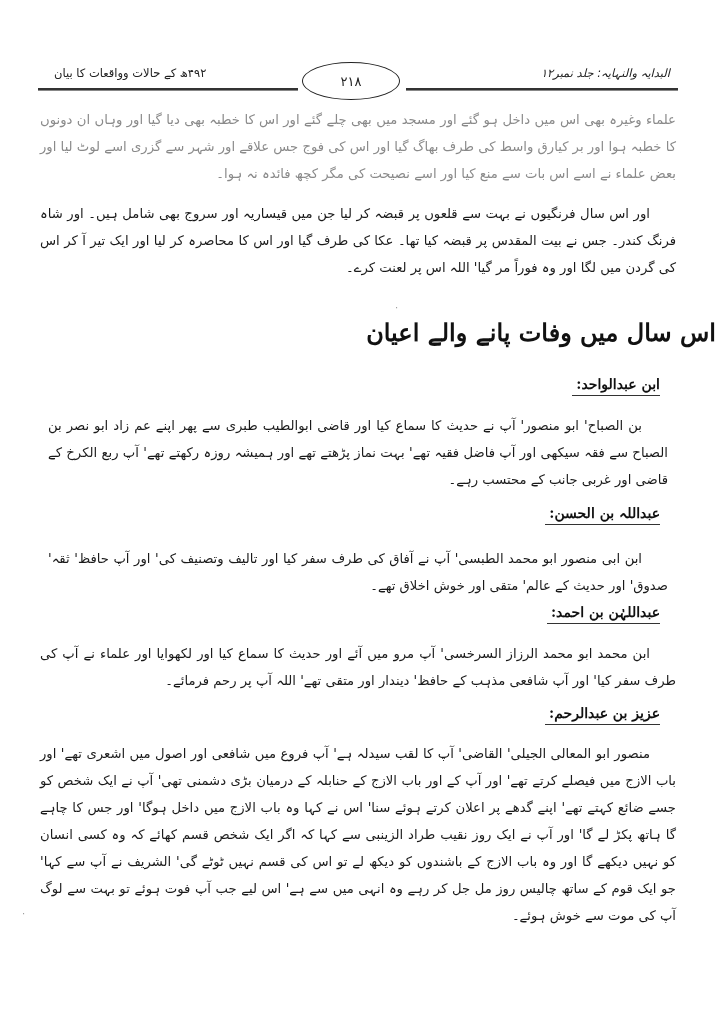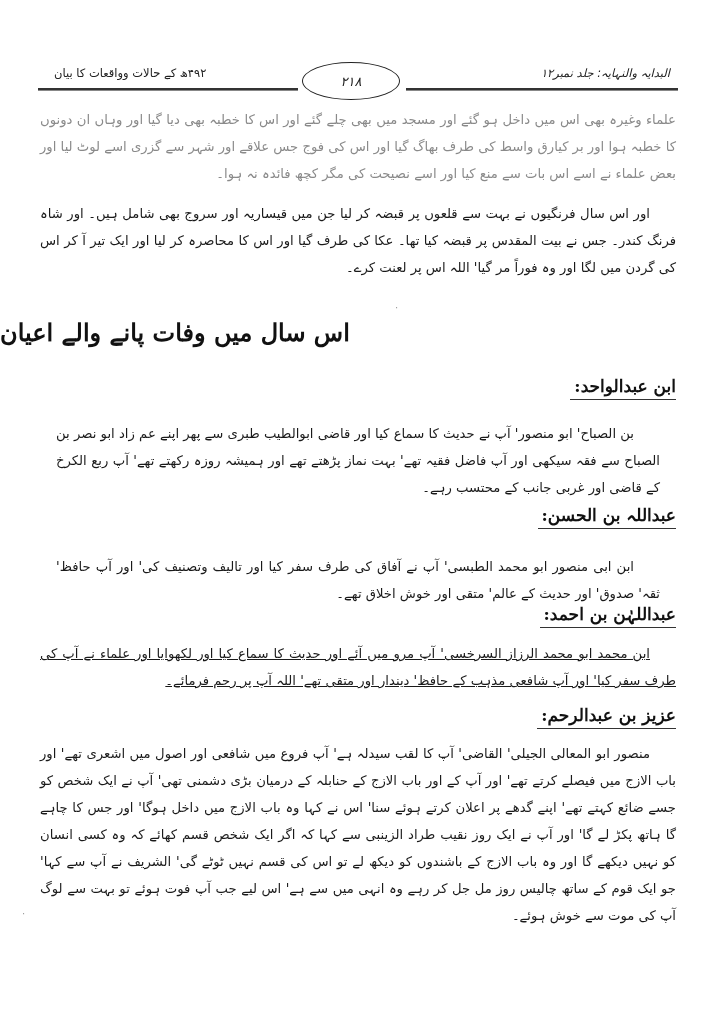--- a/index.html
+++ b/index.html
@@ -19,39 +19,39 @@
     .hdr-rule {
       position: absolute; top: 26px; height: 0;
       border-top: 2.5px solid #333; border-bottom: 1px solid #888;
     }
     .hdr-rule.left { left: 0; width: 260px; }
     .hdr-rule.right { right: 0; width: 272px; }
     .page-oval {
       position: absolute; left: 264px; top: 0; width: 96px; height: 36px;
       border: 1.6px solid #222; border-radius: 50%;
       display: flex; align-items: center; justify-content: center;
-      font-size: 13px; color: #222; font-style: italic;
+      font-size: 13px; color: #222;
     }
 
     
     .body-text {
       position: absolute; left: 40px; right: 40px; direction: rtl; text-align: justify;
       font-size: 13.2px; line-height: 27px; color: #1a1a1a;
     }
     .faded { color: #8a8a8a; }
     .indent { text-indent: 26px; }
 
     .section-title {
-      position: absolute; left: 0; right: 0; top: 318px; text-align: left;
+      position: absolute; left: 0; right: 0; top: 318px; text-align: right;
       direction: rtl; font-family: "DejaVu Serif", serif; font-size: 24px; font-weight: bold; color: #111;
     }
 
     .subhead {
-      position: absolute; right: 40px; direction: rtl;
-      font-family: "DejaVu Serif", serif; font-size: 17px; font-weight: bold; color: #111;
+      position: absolute; right: 56px; direction: rtl;
+      font-family: "DejaVu Serif", serif; font-size: 14px; font-weight: bold; color: #111;
       padding-bottom: 3px; border-bottom: 1.3px solid #333; padding-left: 4px;
     }
 
     .stray-mark { position: absolute; color: #999; font-size: 10px; }
   </style>
 </head>
 <body>
 
 <div class="page">
 
@@ -65,26 +65,26 @@
     </div>
   </div>
 
   <p class="body-text faded" style="top:106px; margin:0;">علماء وغیرہ بھی اس میں داخل ہو گئے اور مسجد میں بھی چلے گئے اور اس کا خطبہ بھی دیا گیا اور وہاں ان دونوں کا خطبہ ہوا اور بر کیارق واسط کی طرف بھاگ گیا اور اس کی فوج جس علاقے اور شہر سے گزری اسے لوٹ لیا اور بعض علماء نے اسے اس بات سے منع کیا اور اسے نصیحت کی مگر کچھ فائدہ نہ ہوا۔</p>
 
   <p class="body-text indent" style="top:200px; margin:0;">اور اس سال فرنگیوں نے بہت سے قلعوں پر قبضہ کر لیا جن میں قیساریہ اور سروج بھی شامل ہیں۔ اور شاہ فرنگ کندر۔ جس نے بیت المقدس پر قبضہ کیا تھا۔ عکا کی طرف گیا اور اس کا محاصرہ کر لیا اور ایک تیر آ کر اس کی گردن میں لگا اور وہ فوراً مر گیا' اللہ اس پر لعنت کرے۔</p>
 
   <div class="section-title">اس سال میں وفات پانے والے اعیان</div>
 
   <div class="subhead" style="top:376px;">ابن عبدالواحد:</div>
-  <p class="body-text indent" style="top:404px; margin:16px;">بن الصباح' ابو منصور' آپ نے حدیث کا سماع کیا اور قاضی ابوالطیب طبری سے پھر اپنے عم زاد ابو نصر بن الصباح سے فقہ سیکھی اور آپ فاضل فقیہ تھے' بہت نماز پڑھتے تھے اور ہمیشہ روزہ رکھتے تھے' آپ ربع الکرخ کے قاضی اور غربی جانب کے محتسب رہے۔</p>
+  <p class="body-text indent" style="top:404px; margin:8px;">بن الصباح' ابو منصور' آپ نے حدیث کا سماع کیا اور قاضی ابوالطیب طبری سے پھر اپنے عم زاد ابو نصر بن الصباح سے فقہ سیکھی اور آپ فاضل فقیہ تھے' بہت نماز پڑھتے تھے اور ہمیشہ روزہ رکھتے تھے' آپ ربع الکرخ کے قاضی اور غربی جانب کے محتسب رہے۔</p>
 
   <div class="subhead" style="top:505px;">عبداللہ بن الحسن:</div>
-  <p class="body-text indent" style="top:537px; margin:16px;">ابن ابی منصور ابو محمد الطبسی' آپ نے آفاق کی طرف سفر کیا اور تالیف وتصنیف کی' اور آپ حافظ' ثقہ' صدوق' اور حدیث کے عالم' متقی اور خوش اخلاق تھے۔</p>
+  <p class="body-text indent" style="top:537px; margin:8px;">ابن ابی منصور ابو محمد الطبسی' آپ نے آفاق کی طرف سفر کیا اور تالیف وتصنیف کی' اور آپ حافظ' ثقہ' صدوق' اور حدیث کے عالم' متقی اور خوش اخلاق تھے۔</p>
 
   <div class="subhead" style="top:604px;">عبداللہٰن بن احمد:</div>
-  <p class="body-text indent" style="top:640px; margin:0;text-decoration:underline;">ابن محمد ابو محمد الرزاز السرخسی' آپ مرو میں آئے اور حدیث کا سماع کیا اور لکھوایا اور علماء نے آپ کی طرف سفر کیا' اور آپ شافعی مذہب کے حافظ' دیندار اور متقی تھے' اللہ آپ پر رحم فرمائے۔</p>
+  <p class="body-text indent" style="top:640px; margin:0;">ابن محمد ابو محمد الرزاز السرخسی' آپ مرو میں آئے اور حدیث کا سماع کیا اور لکھوایا اور علماء نے آپ کی طرف سفر کیا' اور آپ شافعی مذہب کے حافظ' دیندار اور متقی تھے' اللہ آپ پر رحم فرمائے۔</p>
 
   <div class="subhead" style="top:705px;">عزیز بن عبدالرحم:</div>
   <p class="body-text indent" style="top:740px; margin:0;">منصور ابو المعالی الجیلی' القاضی' آپ کا لقب سیدلہ ہے' آپ فروع میں شافعی اور اصول میں اشعری تھے' اور باب الازج میں فیصلے کرتے تھے' اور آپ کے اور باب الازج کے حنابلہ کے درمیان بڑی دشمنی تھی' آپ نے ایک شخص کو جسے ضائع کہتے تھے' اپنے گدھے پر اعلان کرتے ہوئے سنا' اس نے کہا وہ باب الازج میں داخل ہوگا' اور جس کا چاہے گا ہاتھ پکڑ لے گا' اور آپ نے ایک روز نقیب طراد الزینبی سے کہا کہ اگر ایک شخص قسم کھائے کہ وہ کسی انسان کو نہیں دیکھے گا اور وہ باب الازج کے باشندوں کو دیکھ لے تو اس کی قسم نہیں ٹوٹے گی' الشریف نے آپ سے کہا' جو ایک قوم کے ساتھ چالیس روز مل جل کر رہے وہ انہی میں سے ہے' اس لیے جب آپ فوت ہوئے تو بہت سے لوگ آپ کی موت سے خوش ہوئے۔</p>
 
   <span class="stray-mark" style="left:22px; top:908px;">·</span>
   <span class="stray-mark" style="left:395px; top:302px;">·</span>
 </div>
 
 </body></html>

